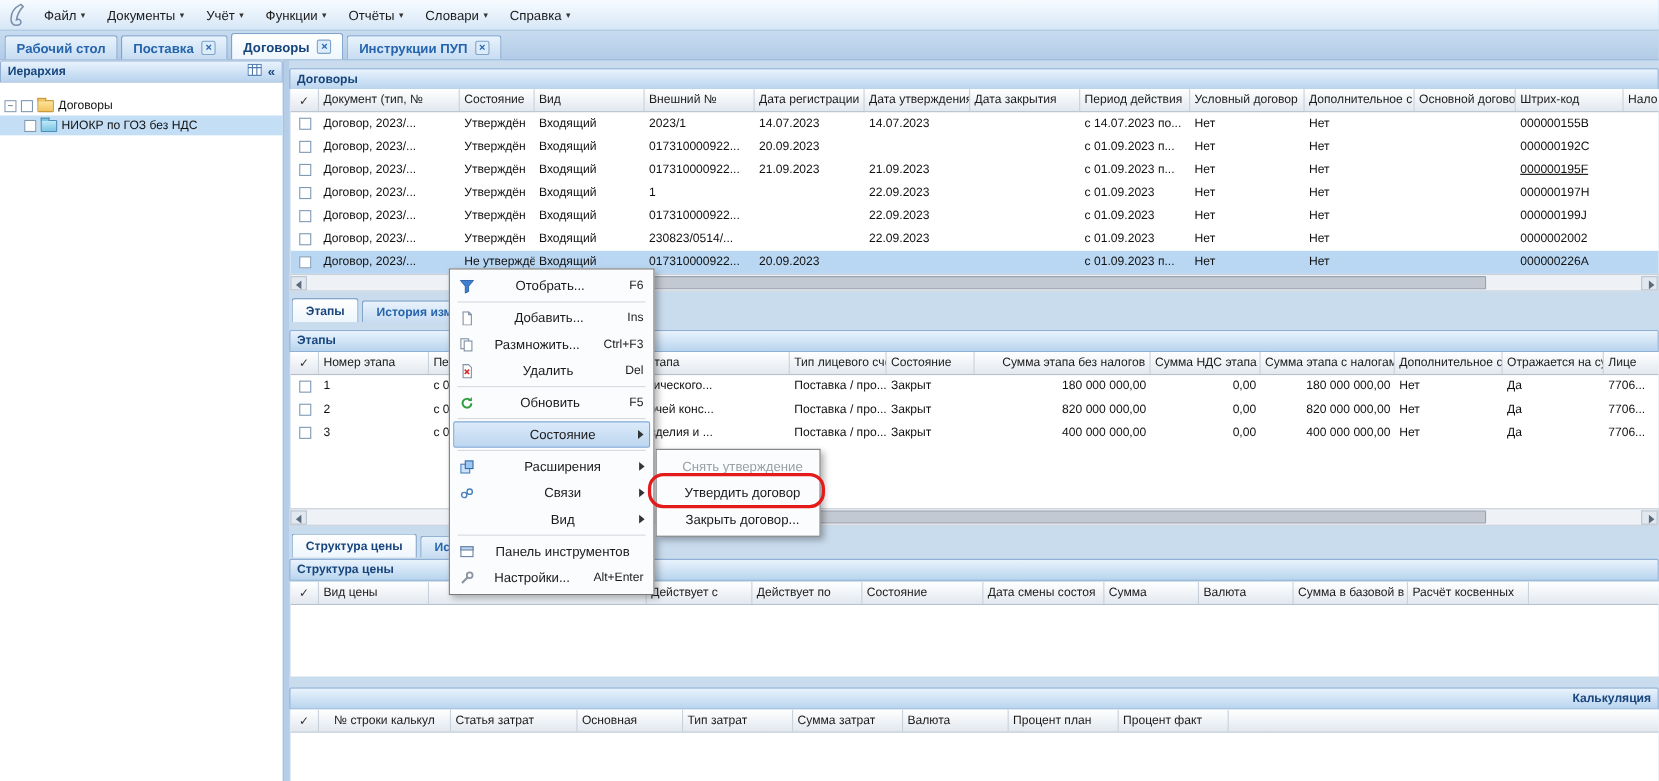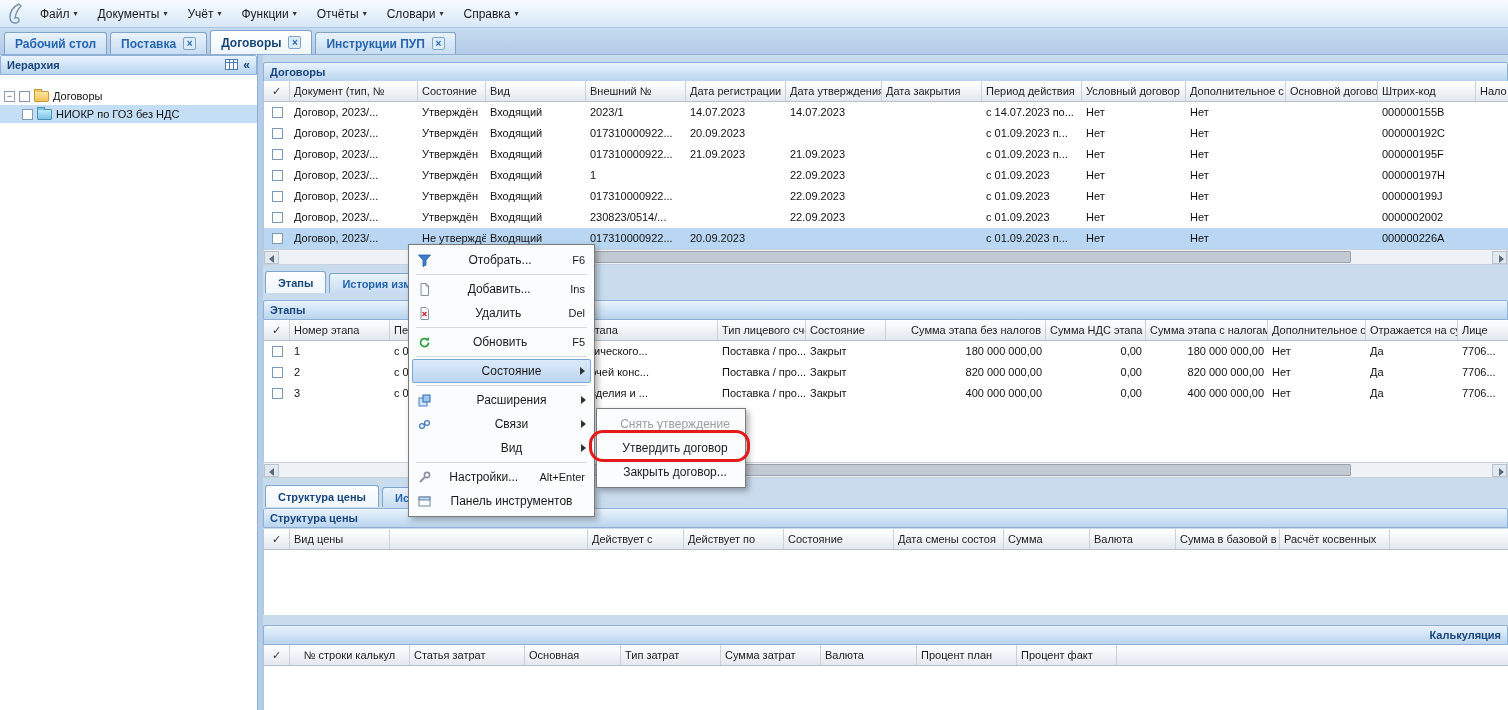--- a/index.html
+++ b/index.html
@@ -277,21 +277,21 @@
             <div class="td" style="width: 68px;">Утверждён</div>
             <div class="td" style="width: 100px;">Входящий</div>
             <div class="td" style="width: 100px;">017310000922...</div>
             <div class="td" style="width: 100px;">21.09.2023</div>
             <div class="td" style="width: 96px;">21.09.2023</div>
             <div class="td" style="width: 100px;"></div>
             <div class="td" style="width: 100px;">с 01.09.2023 п...</div>
             <div class="td" style="width: 104px;">Нет</div>
             <div class="td" style="width: 100px;">Нет</div>
             <div class="td" style="width: 92px;"></div>
-            <div class="td" style="width: 98px;">000000195F</div>
+            <div class="td" style="width: 98px; text-decoration: underline;">000000195F</div>
             <div class="td" style="width: 60px;"></div>
           </div>
           <div class="tr">
             <div class="td cbcol" style="width: 26px;">
               <span class="cbx"></span>
             </div>
             <div class="td" style="width: 128px;">Договор, 2023/...</div>
             <div class="td" style="width: 68px;">Утверждён</div>
             <div class="td" style="width: 100px;">Входящий</div>
             <div class="td" style="width: 100px;">1</div>
@@ -506,20 +506,30 @@
             <path d="M3 0.5h5l2.5 2.5v9.5H3z" fill="#fff" stroke="#8090a5"></path>
             <path d="M8 0.5V3h2.5" fill="none" stroke="#8090a5"></path>
           </svg>
         </span>
         <span class="ctx-label">Добавить...</span>
         <span class="ctx-shortcut">Ins</span>
       </div>
       <div class="ctx-item">
         <span class="ctx-icon">
           <svg width="13" height="13" viewBox="0 0 13 13">
+            <rect x="1" y="1" width="7" height="9" fill="#fff" stroke="#8090a5"></rect>
+            <rect x="4" y="3" width="7" height="9" fill="#fff" stroke="#8090a5"></rect>
+          </svg>
+        </span>
+        <span class="ctx-label">Размножить...</span>
+        <span class="ctx-shortcut">Ctrl+F3</span>
+      </div>
+      <div class="ctx-item">
+        <span class="ctx-icon">
+          <svg width="13" height="13" viewBox="0 0 13 13">
             <path d="M3 0.5h5l2.5 2.5v9.5H3z" fill="#fff" stroke="#8090a5"></path>
             <path d="M4.5 5l4 4M8.5 5l-4 4" stroke="#d03030" stroke-width="1.5"></path>
           </svg>
         </span>
         <span class="ctx-label">Удалить</span>
         <span class="ctx-shortcut">Del</span>
       </div>
       <div class="ctx-sep"></div>
       <div class="ctx-item">
         <span class="ctx-icon">
@@ -561,35 +571,35 @@
       </div>
       <div class="ctx-item">
         <span class="ctx-icon"></span>
         <span class="ctx-label">Вид</span>
         <span class="ctx-arrow"></span>
       </div>
       <div class="ctx-sep"></div>
       <div class="ctx-item">
         <span class="ctx-icon">
           <svg width="13" height="13" viewBox="0 0 13 13">
+            <rect x="1" y="2" width="11" height="9" fill="#fff" stroke="#6a85a5"></rect>
+            <rect x="1" y="2" width="11" height="3" fill="#bcd4ef" stroke="#6a85a5"></rect>
+          </svg>
+        </span>
+        <span class="ctx-label">Панель инструментов</span>
+      </div>
+      <div class="ctx-item">
+        <span class="ctx-icon">
+          <svg width="13" height="13" viewBox="0 0 13 13">
             <path d="M2 11L7 6" stroke="#8a93a0" stroke-width="2"></path>
             <circle cx="9" cy="4" r="2.6" fill="none" stroke="#8a93a0" stroke-width="1.6"></circle>
           </svg>
         </span>
         <span class="ctx-label">Настройки...</span>
         <span class="ctx-shortcut">Alt+Enter</span>
-      </div>
-      <div class="ctx-item">
-        <span class="ctx-icon">
-          <svg width="13" height="13" viewBox="0 0 13 13">
-            <rect x="1" y="2" width="11" height="9" fill="#fff" stroke="#6a85a5"></rect>
-            <rect x="1" y="2" width="11" height="3" fill="#bcd4ef" stroke="#6a85a5"></rect>
-          </svg>
-        </span>
-        <span class="ctx-label">Панель инструментов</span>
       </div>
     </div>
   <div class="ctx" id="state-submenu">
       <div class="ctx-item sub-item disabled">
         <span class="ctx-label">Снять утверждение</span>
       </div>
       <div class="ctx-item sub-item">
         <span class="ctx-label">Утвердить договор</span>
       </div>
       <div class="ctx-item sub-item">

